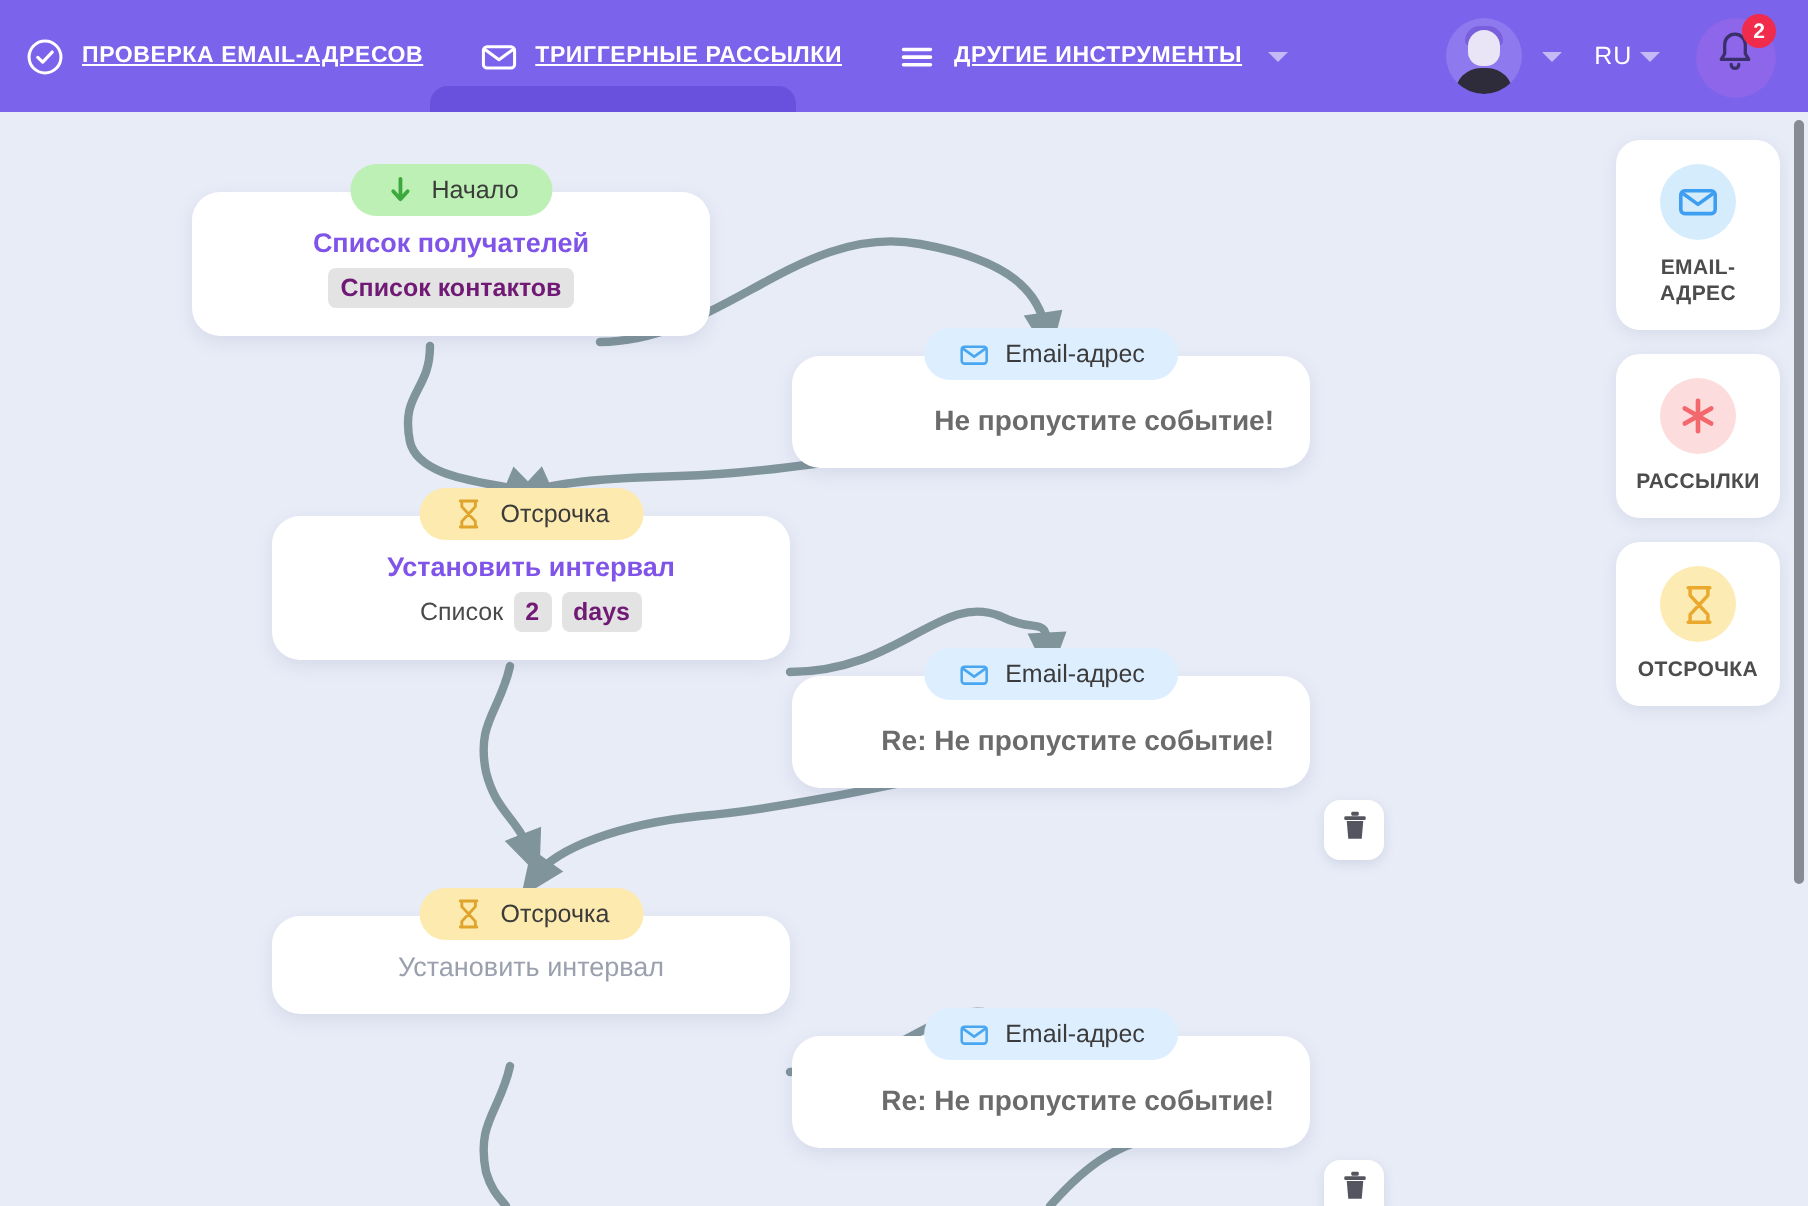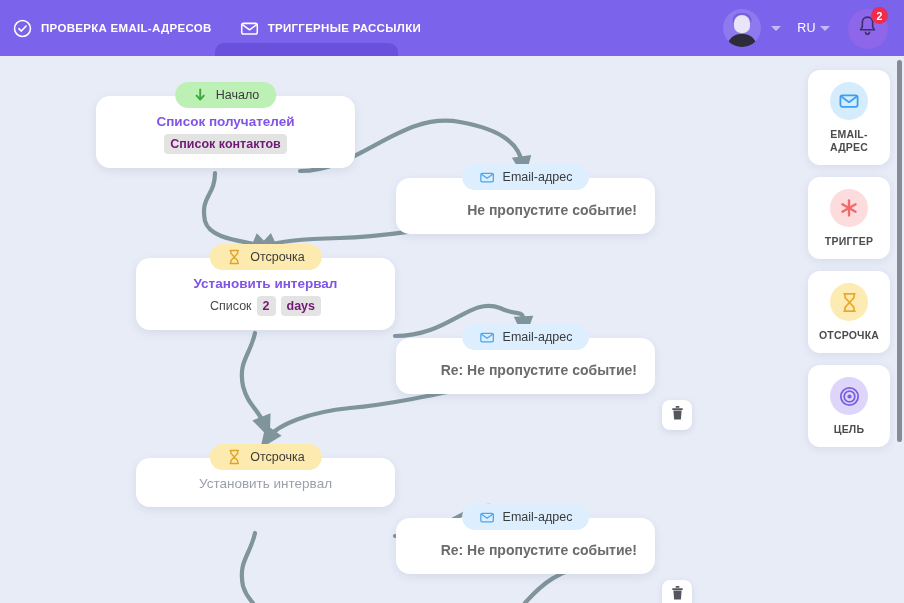--- a/index.html
+++ b/index.html
@@ -41,20 +41,21 @@
     position: relative;
     white-space: nowrap;
   }
   .nav-item:first-child { padding-left: 13px; }
 
   .nav-label {
     color: #ffffff;
     font-size: 11.5px;
     font-weight: bold;
     letter-spacing: 0.3px;
+    text-decoration: underline;
   }
 
   .nav-icon {
     display: flex;
     align-items: center;
     justify-content: center;
     width: 19px;
     height: 19px;
     flex: none;
   }
@@ -385,20 +386,31 @@
     <div class="nav-item">
       <span class="nav-icon">
         <svg width="19" height="19" viewBox="0 0 20 20">
           <rect x="1.8" y="4.6" width="16.4" height="11.2" rx="1.9" fill="none" stroke="#fff" stroke-width="1.6"></rect>
           <path d="M2.6 6 L10 11.4 L17.4 6" fill="none" stroke="#fff" stroke-width="1.6" stroke-linecap="round" stroke-linejoin="round"></path>
         </svg>
       </span>
       <span class="nav-label">ТРИГГЕРНЫЕ РАССЫЛКИ</span>
     </div>
 
+    <div class="nav-item">
+      <span class="nav-icon">
+        <svg width="19" height="19" viewBox="0 0 20 20">
+          <rect x="2" y="5.1" width="16" height="1.9" rx="0.9" fill="#fff"></rect>
+          <rect x="2" y="9.1" width="16" height="1.9" rx="0.9" fill="#fff"></rect>
+          <rect x="2" y="13.1" width="16" height="1.9" rx="0.9" fill="#fff"></rect>
+        </svg>
+      </span>
+      <span class="nav-label">ДРУГИЕ ИНСТРУМЕНТЫ</span>
+      <span class="caret"></span>
+    </div>
 
     <div class="header-right">
 
       <div class="avatar-wrap">
         <div class="avatar">
           <div class="hair"></div>
           <div class="head"></div>
           <div class="body"></div>
         </div>
         <span class="caret"></span>
@@ -577,44 +589,34 @@
     <div class="tool-card">
       <div class="tool-circle pink">
         <svg width="22" height="22" viewBox="0 0 22 22">
           <g stroke="#f2686c" stroke-width="2.3" stroke-linecap="round">
             <path d="M11 3.4 L11 18.6"></path>
             <path d="M4.4 7.2 L17.6 14.8"></path>
             <path d="M17.6 7.2 L4.4 14.8"></path>
           </g>
         </svg>
       </div>
-      <div class="tool-label">ТРИГГЕР</div>
+      <div class="tool-label">РАССЫЛКИ</div>
     </div>
 
     <div class="tool-card">
       <div class="tool-circle yellow">
         <svg width="19" height="21" viewBox="0 0 14 17">
           <path d="M2.6 1.5 L11.4 1.5 M2.6 15.5 L11.4 15.5
                    M3.4 1.5 L3.4 4.6 L7 8.5 L10.6 4.6 L10.6 1.5
                    M3.4 15.5 L3.4 12.4 L7 8.5 L10.6 12.4 L10.6 15.5" fill="none" stroke="#eaa92c" stroke-width="1.4" stroke-linecap="round" stroke-linejoin="round"></path>
         </svg>
       </div>
       <div class="tool-label">ОТСРОЧКА</div>
     </div>
 
-    <div class="tool-card">
-      <div class="tool-circle purple">
-        <svg width="23" height="23" viewBox="0 0 22 22">
-          <circle cx="11" cy="11" r="8.3" fill="none" stroke="#7b5fe0" stroke-width="1.7"></circle>
-          <circle cx="11" cy="11" r="5.1" fill="none" stroke="#7b5fe0" stroke-width="1.7"></circle>
-          <circle cx="11" cy="11" r="2" fill="#7b5fe0"></circle>
-        </svg>
-      </div>
-      <div class="tool-label">ЦЕЛЬ</div>
-    </div>
 
   </div>
 
   <div class="scrollbar-track">
     <div class="scrollbar-thumb"></div>
   </div>
 
 </div>
 
 </body></html>

